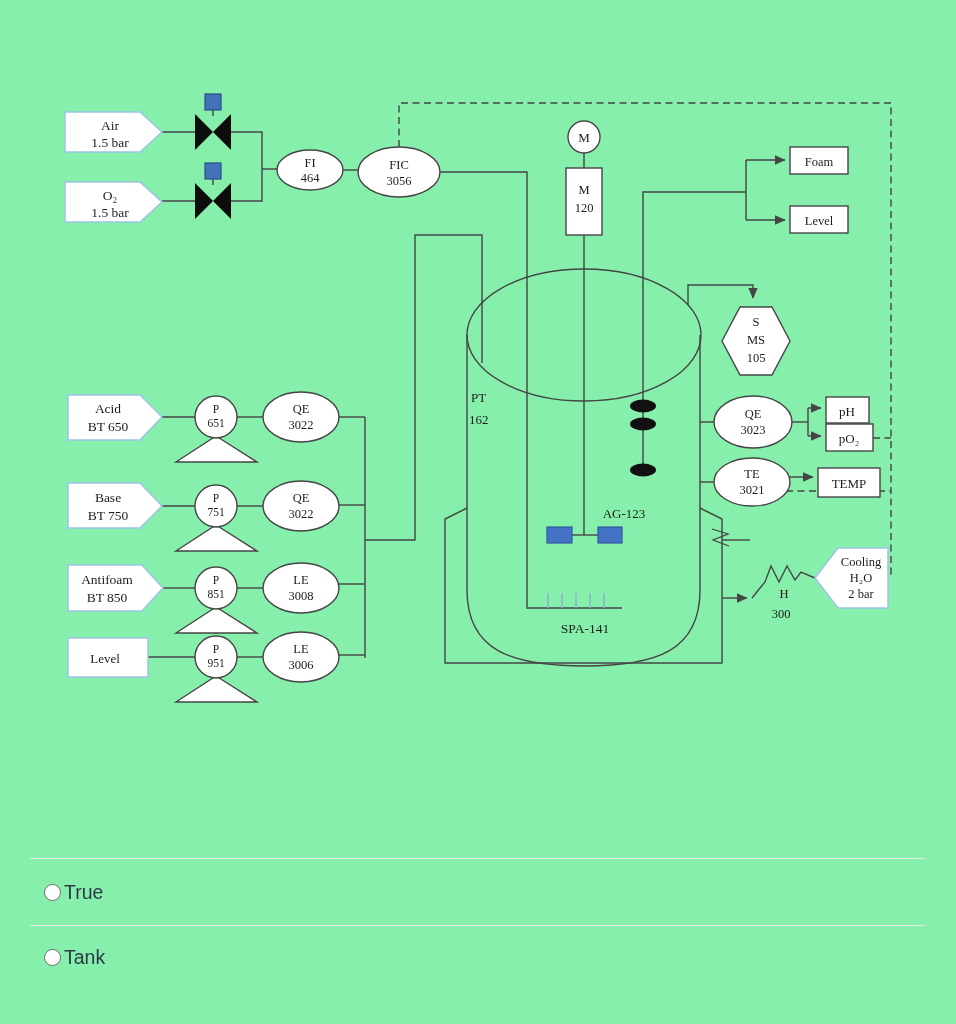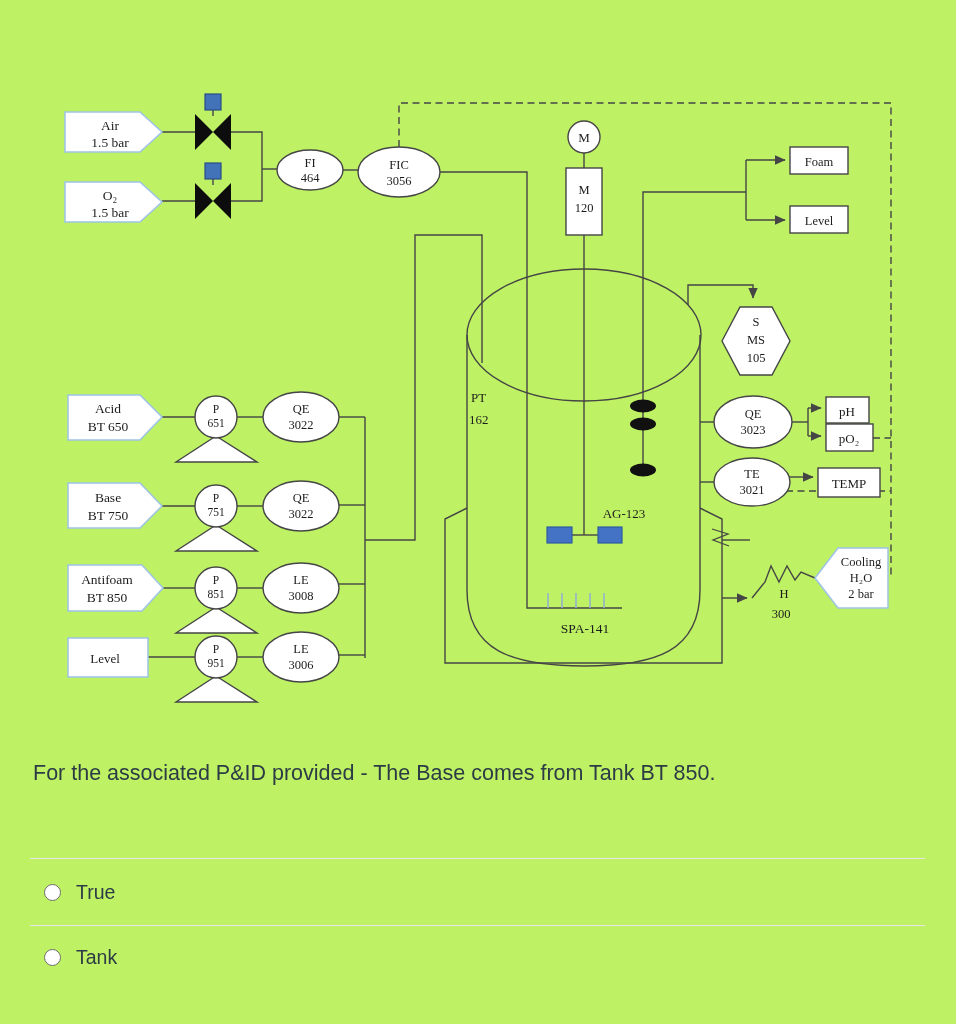--- a/index.html
+++ b/index.html
@@ -1,23 +1,23 @@
 <!DOCTYPE html>
 <html><head>
 <meta charset="utf-8">
 <style>
   html,body{margin:0;padding:0;background:#ffffff;}
-  .page{position:relative;width:956px;height:1024px;background:#bef264;overflow:hidden;
+  .page{position:relative;width:956px;height:1024px;background:#86efac;overflow:hidden;
         font-family:"Liberation Sans",sans-serif;}
   .diagram-wrap{position:absolute;left:0;top:0;width:956px;height:750px;}
   svg text{font-family:"Liberation Serif",serif;fill:#1c1c1c;}
   .question-text{position:absolute;left:33px;top:761px;width:890px;
       font-size:21.5px;color:#2d3b45;font-weight:400;}
   .divider{position:absolute;left:30px;width:895px;border-top:1px solid #e6e6e6;height:0;}
-  .opt-row{position:absolute;left:44px;display:flex;align-items:center;gap:15px;}
+  .opt-row{position:absolute;left:44px;display:flex;align-items:center;gap:3px;}
   .radio{width:17px;height:17px;border:1.5px solid #6e6e6e;border-radius:50%;
       background:#fff;box-sizing:border-box;flex:0 0 auto;}
   .opt-label{font-size:19.5px;color:#2d3b45;}
 </style>
 </head>
 <body>
 
 <div class="page">
 
   <div class="diagram-wrap">
@@ -204,21 +204,20 @@
       <text x="301" y="600" font-size="12.5">3008</text>
       <text x="105" y="663" font-size="13">Level</text>
       <text x="216" y="653" font-size="11.5">P</text>
       <text x="216" y="667" font-size="11.5">951</text>
       <text x="301" y="653" font-size="12.5">LE</text>
       <text x="301" y="669" font-size="12.5">3006</text>
     </g>
   </svg>
   </div>
 
-  <div class="question-text">For the associated P&amp;ID provided - The Base comes from Tank BT 850.</div>
 
   <div class="divider" style="top:858px;"></div>
 
   <div class="opt-row" style="top:876px;height:33px;">
     <span class="radio"></span>
     <span class="opt-label">True</span>
   </div>
 
   <div class="divider" style="top:925px;"></div>
 

